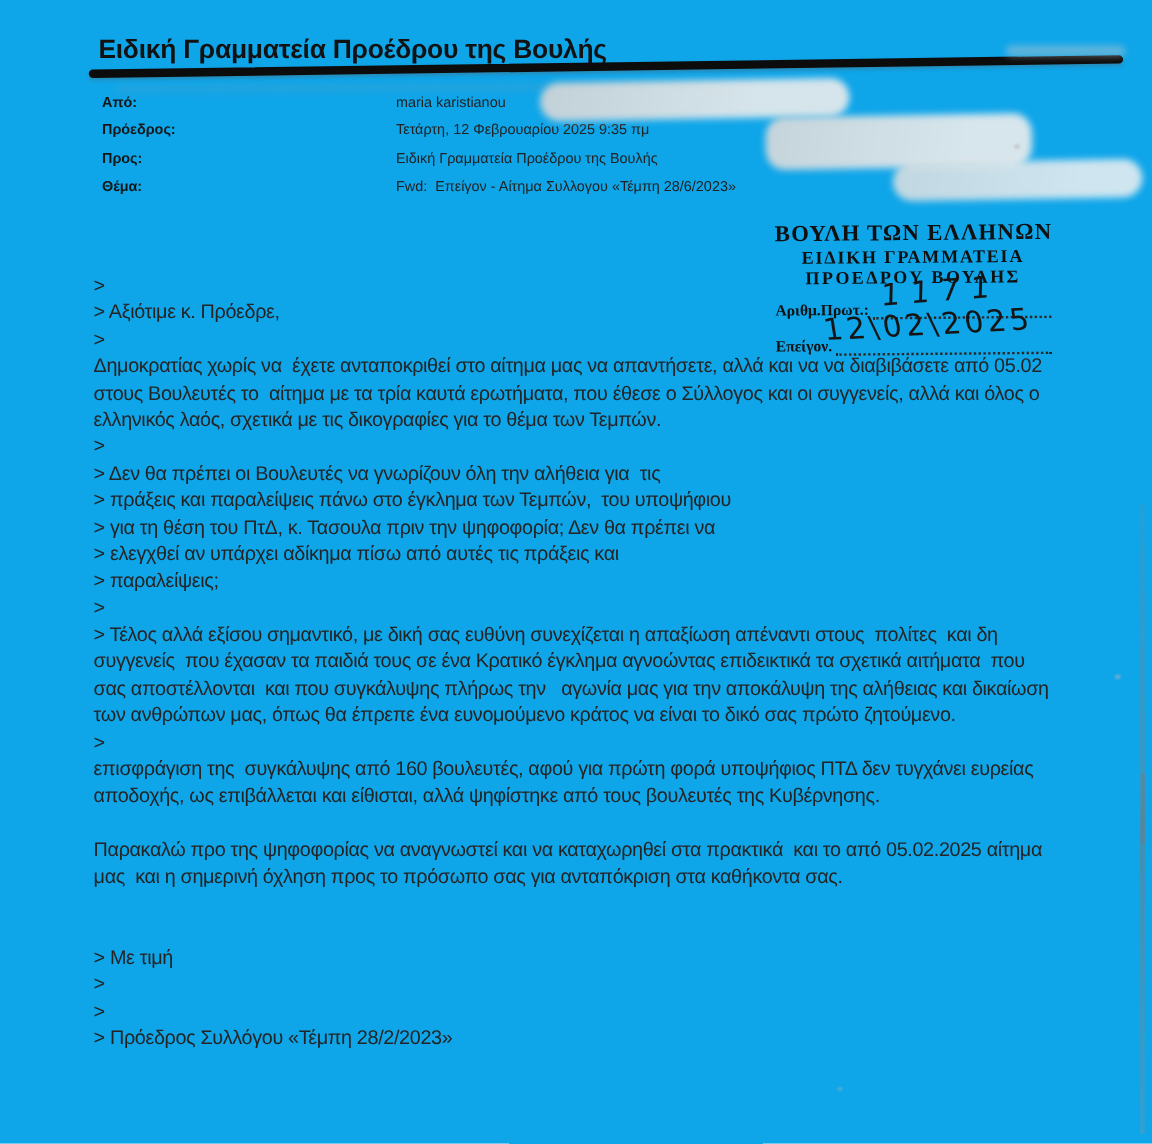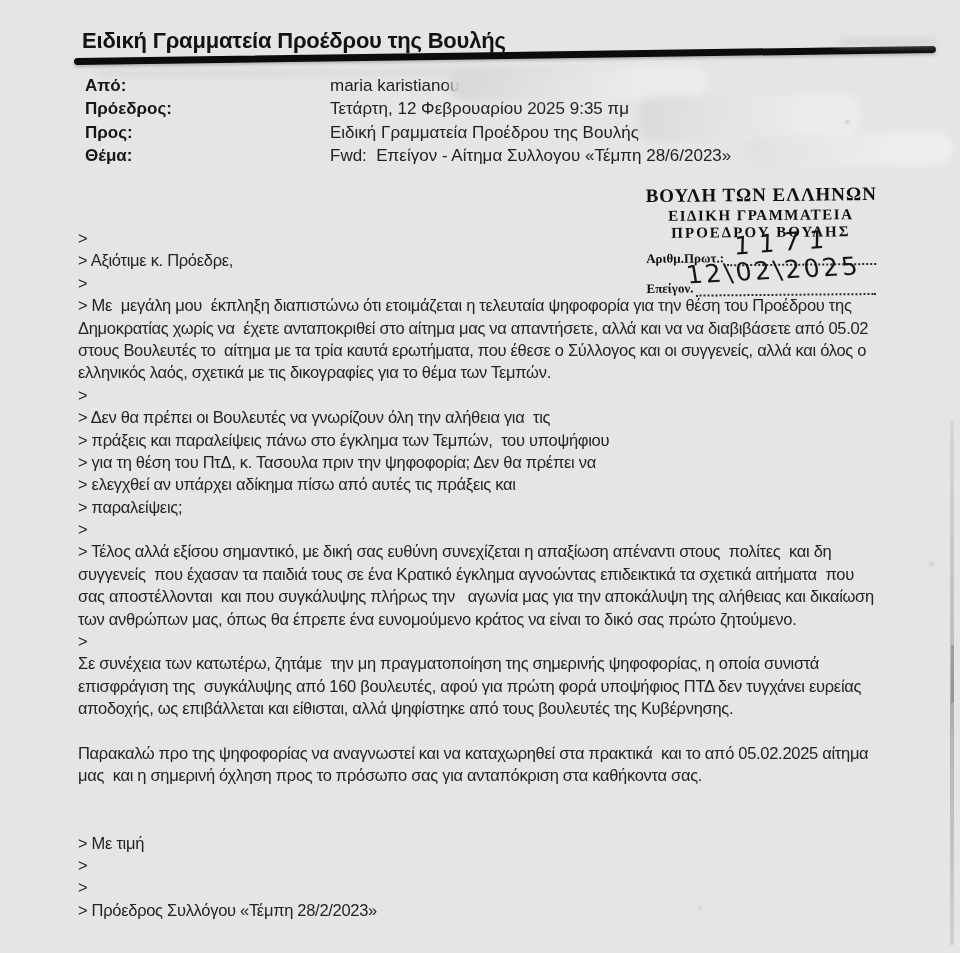--- a/index.html
+++ b/index.html
@@ -2,21 +2,21 @@
 <html><head>
 <meta charset="utf-8">
 <style>
   html,body{margin:0;padding:0;}
   body{
     width:960px;height:953px;position:relative;overflow:hidden;
     background:#fefefe;color:#1e1e1e;
     font-family:"Liberation Sans",sans-serif;
     -webkit-font-smoothing:antialiased;
   }
-  .page{position:absolute;inset:0;background:#e5e5e5;}
+  .page{position:absolute;inset:0;background:#0ea5e9;}
 
   
   .letterhead-title{
     position:absolute;left:82px;top:28px;
     font-size:22px;font-weight:bold;letter-spacing:-0.2px;color:#121212;
     white-space:nowrap;
   }
   .letterhead-rule{
     position:absolute;left:74px;top:58px;width:862px;height:7px;
     background:#0c0c0c;border-radius:4px;
@@ -28,21 +28,21 @@
     background:linear-gradient(to bottom,#9a9a9a,transparent);
     opacity:.22;filter:blur(3px);transform:rotate(-0.3deg);
   }
   .rule-specks{
     position:absolute;left:838px;top:38px;width:100px;height:9px;
     background:#c9c9c9;opacity:.45;filter:blur(3px);border-radius:5px;
   }
 
   
   .meta{position:absolute;left:85px;top:74px;right:10px;}
-  .meta-row{display:flex;height:23.4px;line-height:23.4px;font-size:17px;}
+  .meta-row{display:flex;height:23.4px;line-height:23.4px;font-size:12px;}
   .meta-label{width:245px;font-weight:bold;color:#161616;}
   .meta-value{white-space:pre;color:#222;}
 
   
   .redaction{position:absolute;border-radius:16px;filter:blur(3px);}
   .redaction-1{left:450px;top:67px;width:258px;height:32px;
     background:linear-gradient(100deg,#d6d6d6,#ececec 70%);opacity:.9;transform:rotate(-1deg);}
   .redaction-2{left:638px;top:96px;width:222px;height:44px;
     background:linear-gradient(100deg,#dadada,#ededed 75%);opacity:.9;transform:rotate(-1deg);}
   .redaction-3{left:744px;top:134px;width:208px;height:32px;
@@ -141,37 +141,35 @@
       <span class="leader"></span>
     </div>
     <div class="handwriting hand-proto">1171</div>
     <div class="handwriting hand-date">12\02\2025</div>
   </div>
 
   <div class="body-text">
       <div class="body-line">&gt;</div>
       <div class="body-line">&gt; Αξιότιμε κ. Πρόεδρε,</div>
       <div class="body-line">&gt;</div>
-      <div class="body-line">&gt; Με  μεγάλη μου  έκπληξη διαπιστώνω ότι ετοιμάζεται η τελευταία ψηφοφορία για την θέση του Προέδρου της</div>
       <div class="body-line">Δημοκρατίας χωρίς να  έχετε ανταποκριθεί στο αίτημα μας να απαντήσετε, αλλά και να να διαβιβάσετε από 05.02</div>
       <div class="body-line">στους Βουλευτές το  αίτημα με τα τρία καυτά ερωτήματα, που έθεσε ο Σύλλογος και οι συγγενείς, αλλά και όλος ο</div>
       <div class="body-line">ελληνικός λαός, σχετικά με τις δικογραφίες για το θέμα των Τεμπών.</div>
       <div class="body-line">&gt;</div>
       <div class="body-line">&gt; Δεν θα πρέπει οι Βουλευτές να γνωρίζουν όλη την αλήθεια για  τις</div>
       <div class="body-line">&gt; πράξεις και παραλείψεις πάνω στο έγκλημα των Τεμπών,  του υποψήφιου</div>
       <div class="body-line">&gt; για τη θέση του ΠτΔ, κ. Τασουλα πριν την ψηφοφορία; Δεν θα πρέπει να</div>
       <div class="body-line">&gt; ελεγχθεί αν υπάρχει αδίκημα πίσω από αυτές τις πράξεις και</div>
       <div class="body-line">&gt; παραλείψεις;</div>
       <div class="body-line">&gt;</div>
       <div class="body-line">&gt; Τέλος αλλά εξίσου σημαντικό, με δική σας ευθύνη συνεχίζεται η απαξίωση απέναντι στους  πολίτες  και δη</div>
       <div class="body-line">συγγενείς  που έχασαν τα παιδιά τους σε ένα Κρατικό έγκλημα αγνοώντας επιδεικτικά τα σχετικά αιτήματα  που</div>
       <div class="body-line">σας αποστέλλονται  και που συγκάλυψης πλήρως την   αγωνία μας για την αποκάλυψη της αλήθειας και δικαίωση</div>
       <div class="body-line">των ανθρώπων μας, όπως θα έπρεπε ένα ευνομούμενο κράτος να είναι το δικό σας πρώτο ζητούμενο.</div>
       <div class="body-line">&gt;</div>
-      <div class="body-line">Σε συνέχεια των κατωτέρω, ζητάμε  την μη πραγματοποίηση της σημερινής ψηφοφορίας, η οποία συνιστά</div>
       <div class="body-line">επισφράγιση της  συγκάλυψης από 160 βουλευτές, αφού για πρώτη φορά υποψήφιος ΠΤΔ δεν τυγχάνει ευρείας</div>
       <div class="body-line">αποδοχής, ως επιβάλλεται και είθισται, αλλά ψηφίστηκε από τους βουλευτές της Κυβέρνησης.</div>
       <div class="body-line">&nbsp;</div>
       <div class="body-line">Παρακαλώ προ της ψηφοφορίας να αναγνωστεί και να καταχωρηθεί στα πρακτικά  και το από 05.02.2025 αίτημα</div>
       <div class="body-line">μας  και η σημερινή όχληση προς το πρόσωπο σας για ανταπόκριση στα καθήκοντα σας.</div>
       <div class="body-line">&nbsp;</div>
       <div class="body-line">&nbsp;</div>
       <div class="body-line">&gt; Με τιμή</div>
       <div class="body-line">&gt;</div>
       <div class="body-line">&gt;</div>

